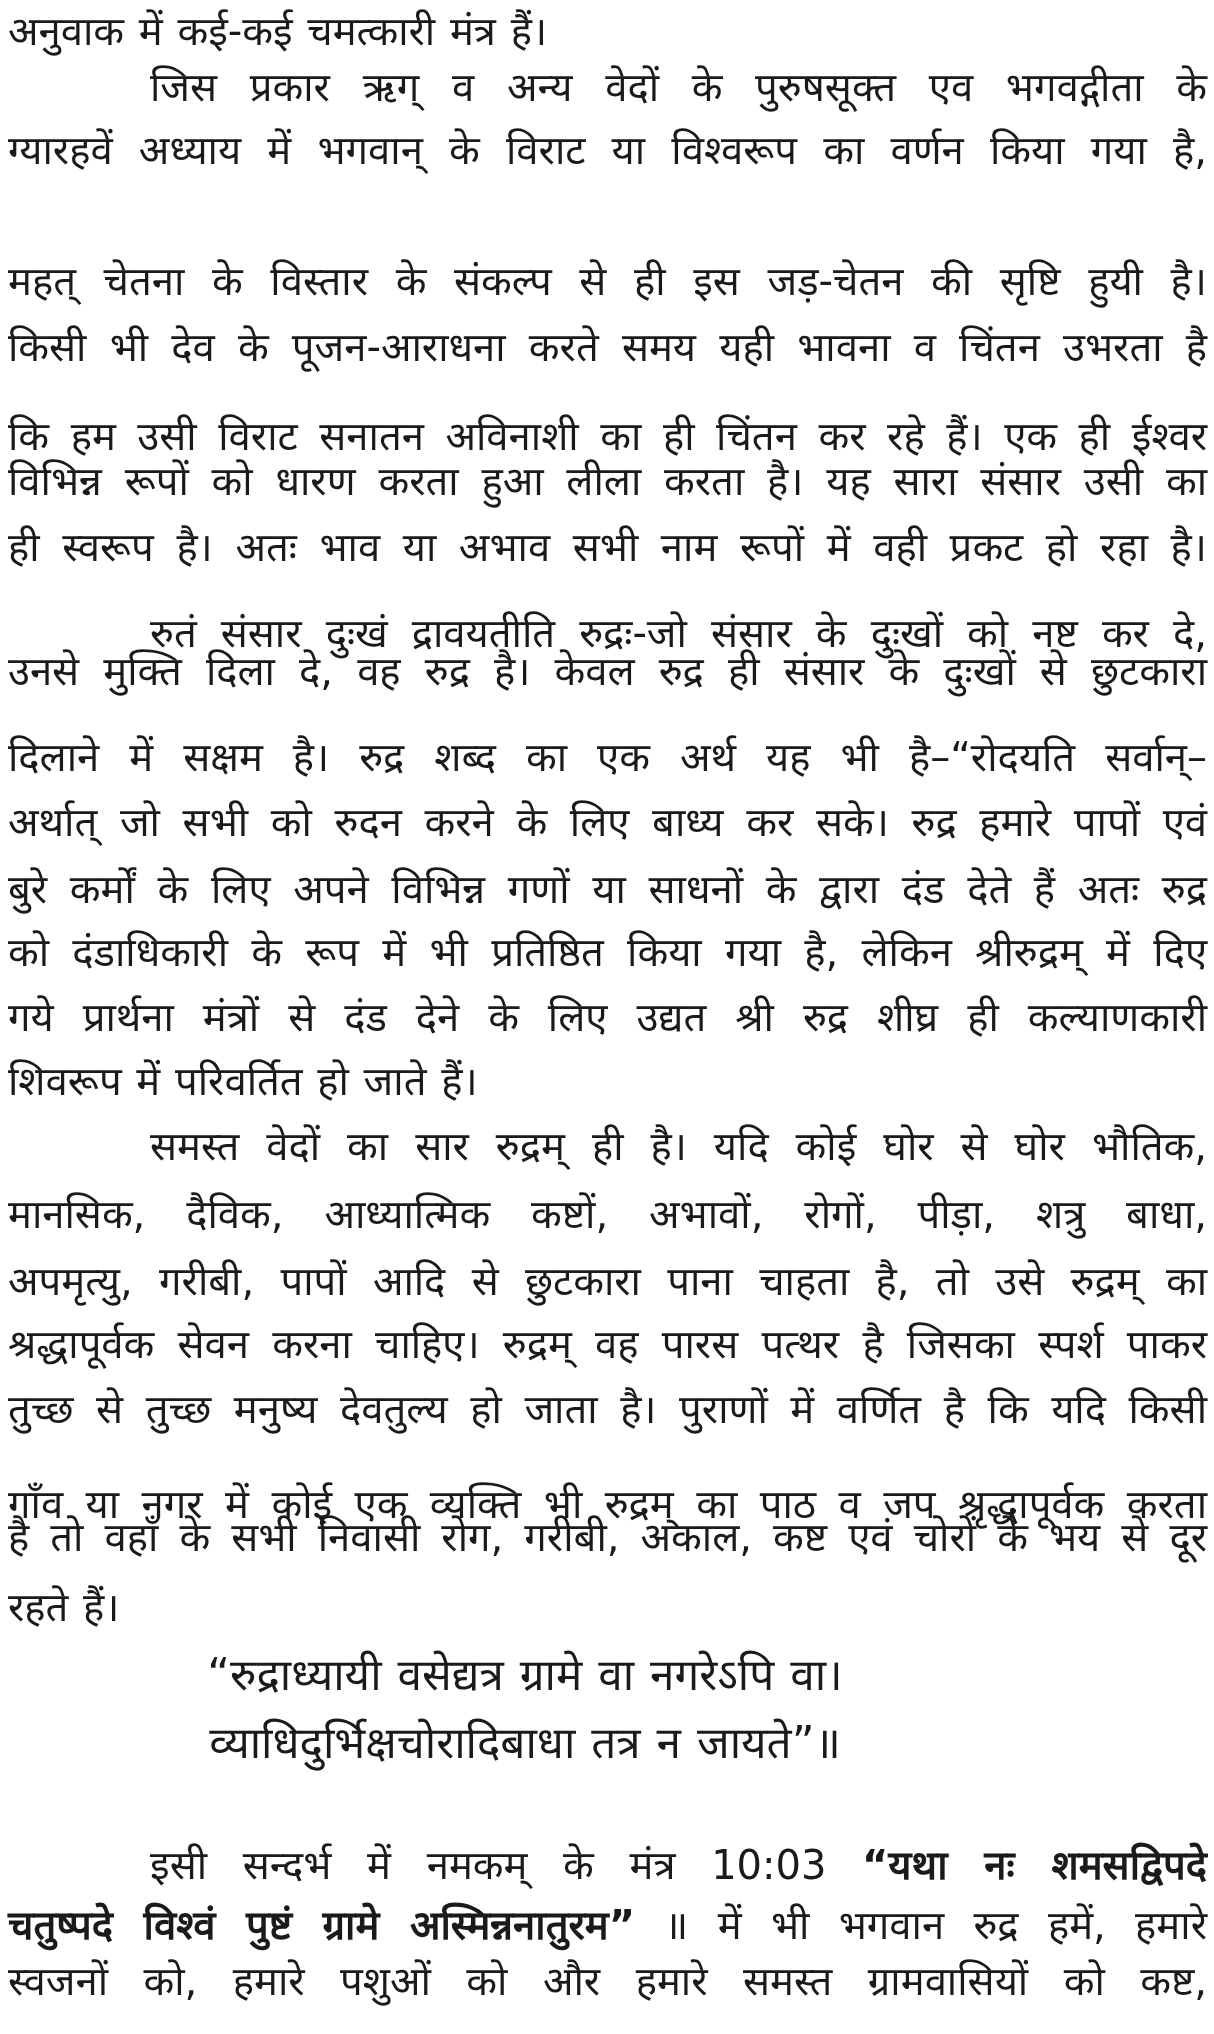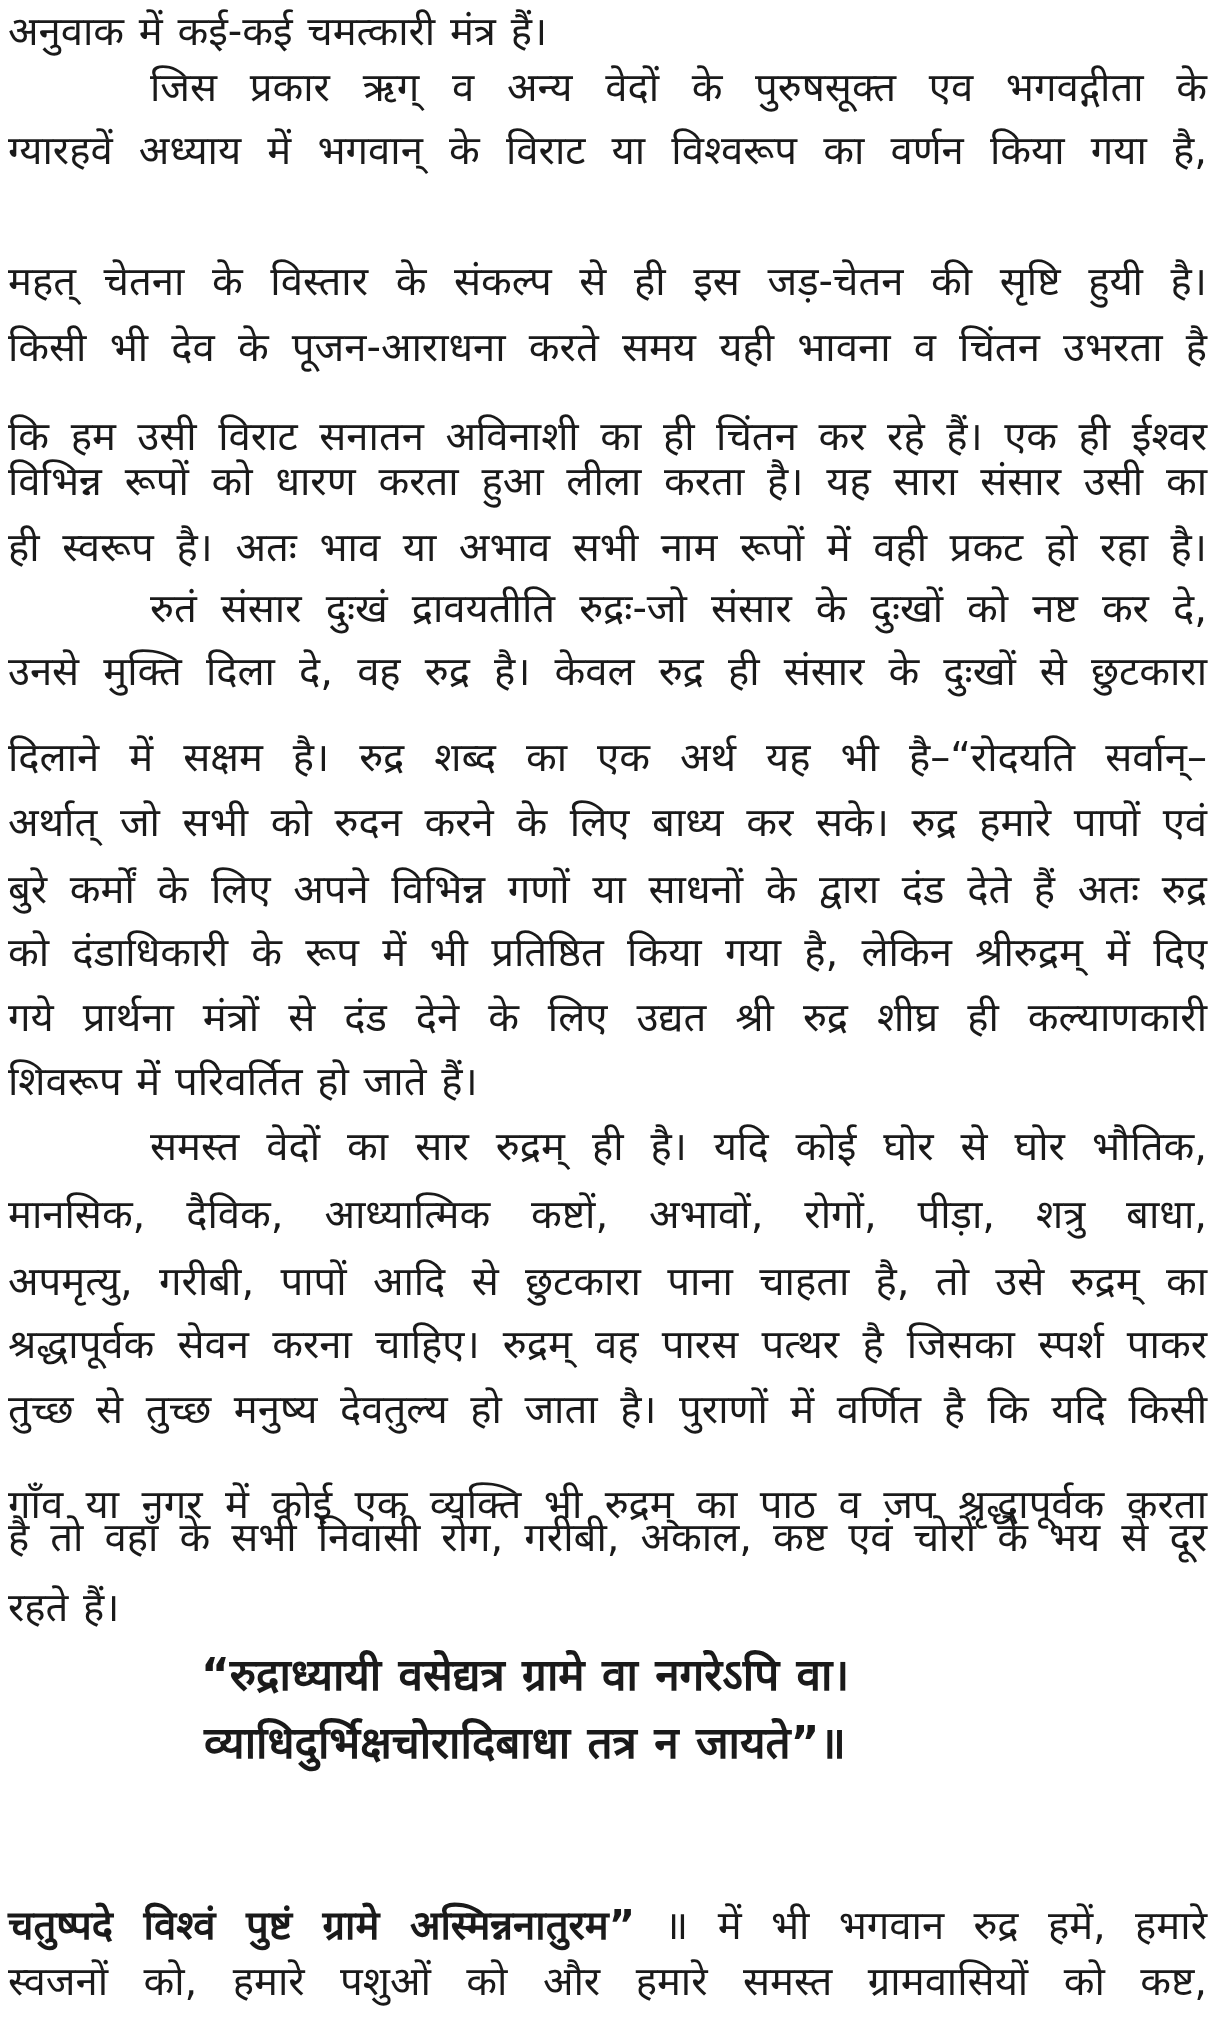--- a/index.html
+++ b/index.html
@@ -35,21 +35,21 @@
   }
   .line.indent {
     left: 150px;
     width: 1057px;
   }
   .line.last {
     text-align: left;
     text-align-last: left;
   }
   .line.quote {
-    font-weight: bold;
+    font-weight: normal;
     text-align: right;
     text-align-last: center;
     left: 0;
     width: 1050px;
     font-size: 44px;
   }
   .b { font-weight: bold; }
 </style>
 </head>
 <body>
@@ -59,39 +59,42 @@
   <div class="line indent" style="top:56px">जिस प्रकार ऋग् व अन्य वेदों के पुरुषसूक्त एव भगवद्गीता के</div>
 
   <div class="line last" style="top:0px">अनुवाक में कई-कई चमत्कारी मंत्र हैं।</div>
   <div class="line" style="top:119px">ग्यारहवें अध्याय में भगवान् के विराट या विश्वरूप का वर्णन किया गया है,</div>
   <div class="line" style="top:250px">महत् चेतना के विस्तार के संकल्प से ही इस जड़-चेतन की सृष्टि हुयी है।</div>
   <div class="line" style="top:316px">किसी भी देव के पूजन-आराधना करते समय यही भावना व चिंतन उभरता है</div>
   <div class="line" style="top:405px">कि हम उसी विराट सनातन अविनाशी का ही चिंतन कर रहे हैं। एक ही ईश्वर</div>
   <div class="line" style="top:450px">विभिन्न रूपों को धारण करता हुआ लीला करता है। यह सारा संसार उसी का</div>
   <div class="line" style="top:516px">ही स्वरूप है। अतः भाव या अभाव सभी नाम रूपों में वही प्रकट हो रहा है।</div>
 
-  <div class="line indent" style="top:577px">रुतं संसार दुःखं द्रावयतीति रुद्रः-जो संसार के दुःखों को नष्ट कर दे,</div>
+  <div class="line indent" style="top:602px">रुतं संसार दुःखं द्रावयतीति रुद्रः-जो संसार के दुःखों को नष्ट कर दे,</div>
   <div class="line" style="top:640px">उनसे मुक्ति दिला दे, वह रुद्र है। केवल रुद्र ही संसार के दुःखों से छुटकारा</div>
   <div class="line" style="top:726px">दिलाने में सक्षम है। रुद्र शब्द का एक अर्थ यह भी है–“रोदयति सर्वान्–</div>
   <div class="line" style="top:791px">अर्थात् जो सभी को रुदन करने के लिए बाध्य कर सके। रुद्र हमारे पापों एवं</div>
   <div class="line" style="top:858px">बुरे कर्मों के लिए अपने विभिन्न गणों या साधनों के द्वारा दंड देते हैं अतः रुद्र</div>
   <div class="line" style="top:921px">को दंडाधिकारी के रूप में भी प्रतिष्ठित किया गया है, लेकिन श्रीरुद्रम् में दिए</div>
   <div class="line" style="top:986px">गये प्रार्थना मंत्रों से दंड देने के लिए उद्यत श्री रुद्र शीघ्र ही कल्याणकारी</div>
   <div class="line last" style="top:1050px">शिवरूप में परिवर्तित हो जाते हैं।</div>
 
   <div class="line indent" style="top:1115px">समस्त वेदों का सार रुद्रम् ही है। यदि कोई घोर से घोर भौतिक,</div>
   <div class="line" style="top:1183px">मानसिक, दैविक, आध्यात्मिक कष्टों, अभावों, रोगों, पीड़ा, शत्रु बाधा,</div>
   <div class="line" style="top:1250px">अपमृत्यु, गरीबी, पापों आदि से छुटकारा पाना चाहता है, तो उसे रुद्रम् का</div>
   <div class="line" style="top:1313px">श्रद्धापूर्वक सेवन करना चाहिए। रुद्रम् वह पारस पत्थर है जिसका स्पर्श पाकर</div>
   <div class="line" style="top:1378px">तुच्छ से तुच्छ मनुष्य देवतुल्य हो जाता है। पुराणों में वर्णित है कि यदि किसी</div>
   <div class="line" style="top:1473px">गाँव या नगर में कोई एक व्यक्ति भी रुद्रम् का पाठ व  जप श्रृद्धापूर्वक करता</div>
   <div class="line" style="top:1506px">है तो वहाँ के सभी निवासी रोग, गरीबी, अकाल, कष्ट एवं चोरों के भय से दूर</div>
   <div class="line last" style="top:1576px">रहते हैं।</div>
 
   <div class="line quote" style="top:1644px">“रुद्राध्यायी वसेद्यत्र ग्रामे वा नगरेऽपि वा।</div>
   <div class="line quote" style="top:1712px">व्याधिदुर्भिक्षचोरादिबाधा तत्र न जायते”॥</div>
 
+  <div class="line indent" style="top:1834px">
+    <span>इसी सन्दर्भ में नमकम् के मंत्र 10:03 </span><span class="b">“यथा नः शमसद्विपदे</span>
+  </div>
   <div class="line" style="top:1894px">
     <span class="b">चतुष्पदे विश्वं पुष्टं ग्रामे अस्मिन्ननातुरम”</span><span> ॥ में भी भगवान रुद्र हमें, हमारे</span>
   </div>
   <div class="line" style="top:1950px">स्वजनों को, हमारे पशुओं को और हमारे समस्त ग्रामवासियों को कष्ट,</div>
 
 </div>
 
 </body></html>

